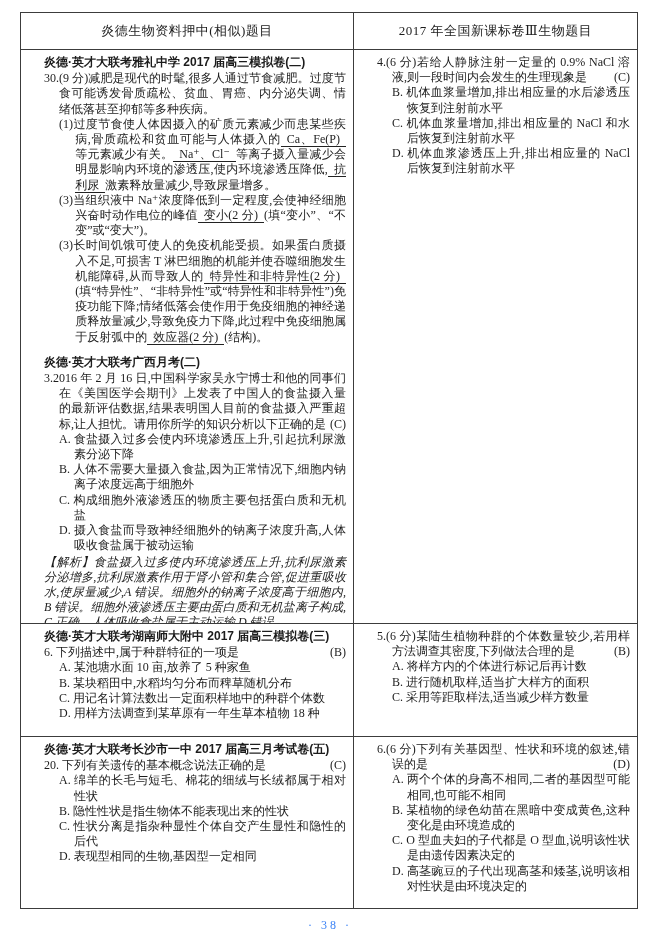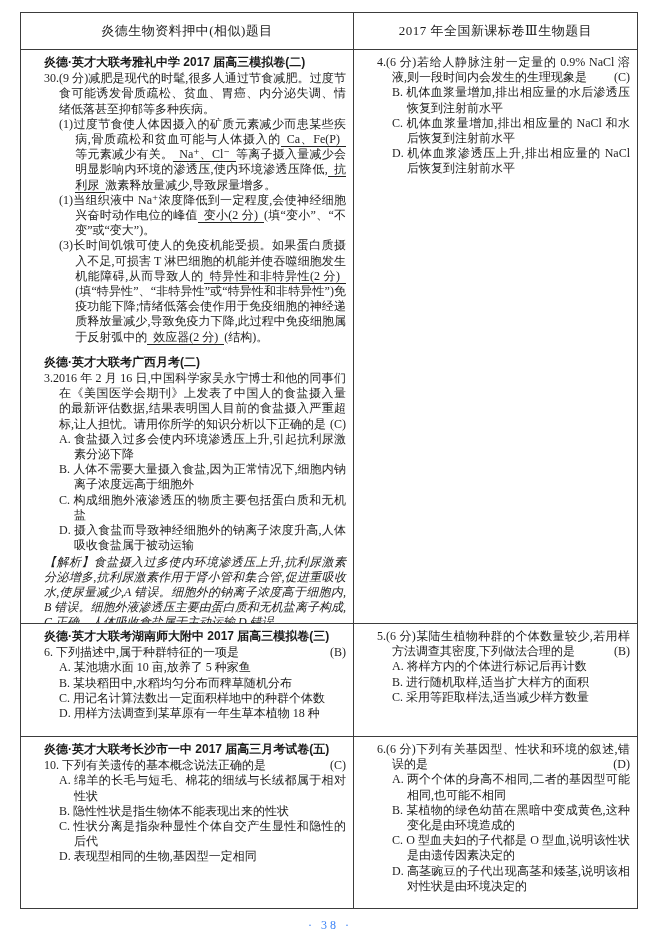--- a/index.html
+++ b/index.html
@@ -56,21 +56,21 @@
 <div class="doc-table">
   <div class="trow thead-row">
     <div class="cell cell-l">炎德生物资料押中(相似)题目</div>
     <div class="cell cell-r">2017 年全国新课标卷Ⅲ生物题目</div>
   </div>
   <div class="trow r1">
     <div class="cell cell-l">
         <div class="blk exam-title"><span>炎德·英才大联考雅礼中学 2017 届高三模拟卷(二)</span></div>
         <div class="blk question"><span>30.(9 分)减肥是现代的时髦,很多人通过节食减肥。过度节食可能诱发骨质疏松、贫血、胃癌、内分泌失调、情绪低落甚至抑郁等多种疾病。</span></div>
         <div class="blk sub-item"><span>(1)过度节食使人体因摄入的矿质元素减少而患某些疾病,骨质疏松和贫血可能与人体摄入的</span><span class="blank">Ca、Fe(P)</span><span>等元素减少有关。</span><span class="blank">Na⁺、Cl⁻</span><span>等离子摄入量减少会明显影响内环境的渗透压,使内环境渗透压降低,</span><span class="blank">抗利尿</span><span>激素释放量减少,导致尿量增多。</span></div>
-        <div class="blk sub-item"><span>(1)当组织液中 Na⁺浓度降低到一定程度,会使神经细胞兴奋时动作电位的峰值</span><span class="blank">变小(2 分)</span><span>(填“变小”、“不变”或“变大”)。</span></div>
+        <div class="blk sub-item"><span>(3)当组织液中 Na⁺浓度降低到一定程度,会使神经细胞兴奋时动作电位的峰值</span><span class="blank">变小(2 分)</span><span>(填“变小”、“不变”或“变大”)。</span></div>
         <div class="blk sub-item"><span>(3)长时间饥饿可使人的免疫机能受损。如果蛋白质摄入不足,可损害 T 淋巴细胞的机能并使吞噬细胞发生机能障碍,从而导致人的</span><span class="blank">特异性和非特异性(2 分)</span><span>(填“特异性”、“非特异性”或“特异性和非特异性”)免疫功能下降;情绪低落会使作用于免疫细胞的神经递质释放量减少,导致免疫力下降,此过程中免疫细胞属于反射弧中的</span><span class="blank">效应器(2 分)</span><span>(结构)。</span></div>
         <div class="blk exam-title"><span>炎德·英才大联考广西月考(二)</span></div>
         <div class="blk question"><span>3.2016 年 2 月 16 日,中国科学家吴永宁博士和他的同事们在《美国医学会期刊》上发表了中国人的食盐摄入量的最新评估数据,结果表明国人目前的食盐摄入严重超标,让人担忧。请用你所学的知识分析以下正确的是</span><span class="answer">(C)</span></div>
         <div class="blk option"><span>A. 食盐摄入过多会使内环境渗透压上升,引起抗利尿激素分泌下降</span></div>
         <div class="blk option"><span>B. 人体不需要大量摄入食盐,因为正常情况下,细胞内钠离子浓度远高于细胞外</span></div>
         <div class="blk option"><span>C. 构成细胞外液渗透压的物质主要包括蛋白质和无机盐</span></div>
         <div class="blk option"><span>D. 摄入食盐而导致神经细胞外的钠离子浓度升高,人体吸收食盐属于被动运输</span></div>
         <div class="blk analysis"><span>【解析】食盐摄入过多使内环境渗透压上升,抗利尿激素分泌增多,抗利尿激素作用于肾小管和集合管,促进重吸收水,使尿量减少,A 错误。细胞外的钠离子浓度高于细胞内,B 错误。细胞外液渗透压主要由蛋白质和无机盐离子构成,C 正确。人体吸收食盐属于主动运输,D 错误。</span></div>
       </div>
     <div class="cell cell-r">
@@ -92,21 +92,21 @@
     <div class="cell cell-r">
         <div class="blk question"><span>5.(6 分)某陆生植物种群的个体数量较少,若用样方法调查其密度,下列做法合理的是</span><span class="answer">(B)</span></div>
         <div class="blk option"><span>A. 将样方内的个体进行标记后再计数</span></div>
         <div class="blk option"><span>B. 进行随机取样,适当扩大样方的面积</span></div>
         <div class="blk option"><span>C. 采用等距取样法,适当减少样方数量</span></div>
       </div>
   </div>
   <div class="trow r3">
     <div class="cell cell-l">
         <div class="blk exam-title"><span>炎德·英才大联考长沙市一中 2017 届高三月考试卷(五)</span></div>
-        <div class="blk question"><span>10. 下列有关遗传的基本概念说法正确的是</span><span class="answer">(C)</span></div>
+        <div class="blk question"><span>20. 下列有关遗传的基本概念说法正确的是</span><span class="answer">(C)</span></div>
         <div class="blk option"><span>A. 绵羊的长毛与短毛、棉花的细绒与长绒都属于相对性状</span></div>
         <div class="blk option"><span>B. 隐性性状是指生物体不能表现出来的性状</span></div>
         <div class="blk option"><span>C. 性状分离是指杂种显性个体自交产生显性和隐性的后代</span></div>
         <div class="blk option"><span>D. 表现型相同的生物,基因型一定相同</span></div>
       </div>
     <div class="cell cell-r">
         <div class="blk question"><span>6.(6 分)下列有关基因型、性状和环境的叙述,错误的是</span><span class="answer">(D)</span></div>
         <div class="blk option"><span>A. 两个个体的身高不相同,二者的基因型可能相同,也可能不相同</span></div>
         <div class="blk option"><span>B. 某植物的绿色幼苗在黑暗中变成黄色,这种变化是由环境造成的</span></div>
         <div class="blk option"><span>C. O 型血夫妇的子代都是 O 型血,说明该性状是由遗传因素决定的</span></div>

